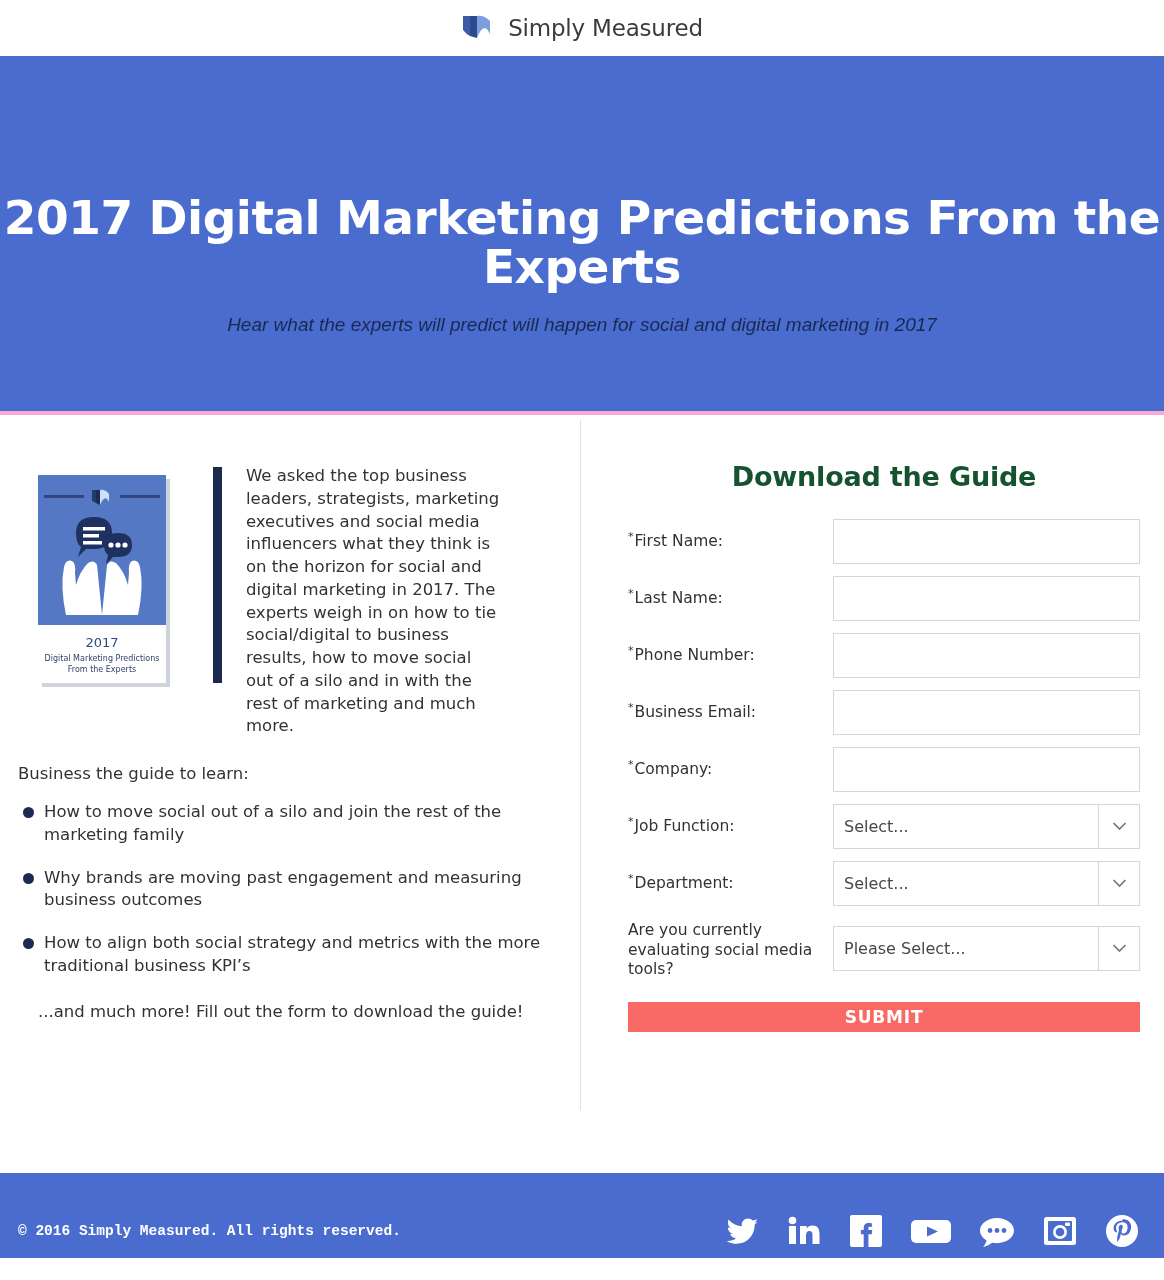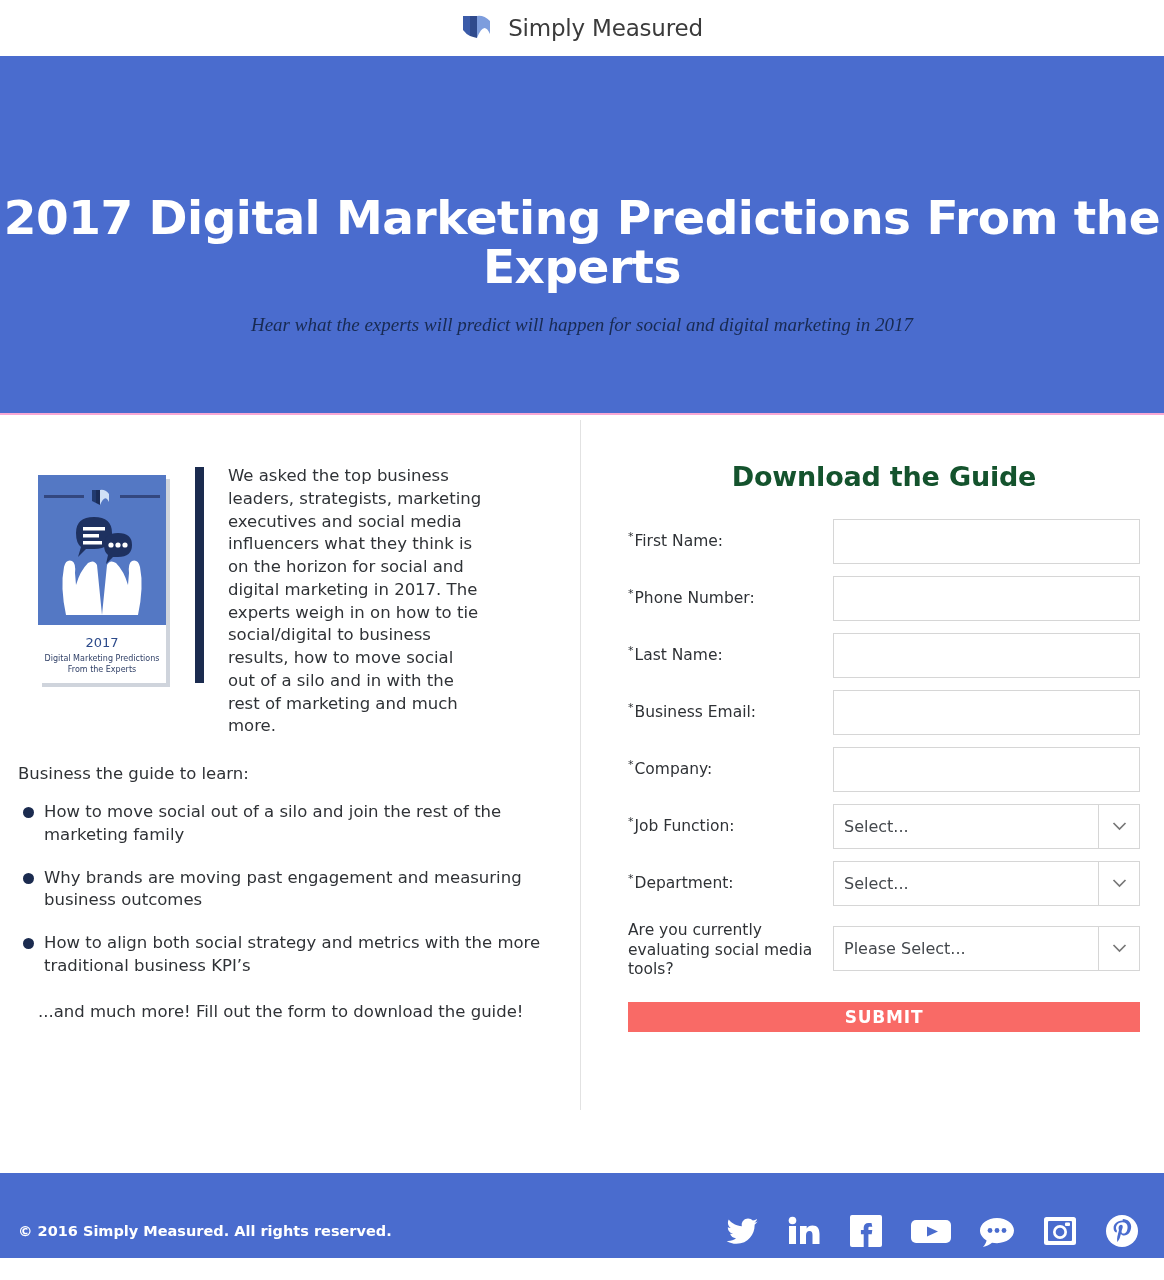--- a/index.html
+++ b/index.html
@@ -28,38 +28,38 @@
     font-size: 23px;
     color: #3b3b3b;
     letter-spacing: -0.2px;
     font-weight: 400;
   }
 
   
   .hero {
     height: 359px;
     background: #4a6cce;
-    border-bottom: 2px solid #f9a8d4;
+    border-bottom: 4px solid #f9a8d4;
     text-align: center;
     position: relative;
   }
   .hero-title {
     margin: 0;
     padding-top: 137px;
     font-family: "DejaVu Sans", "Liberation Sans", sans-serif;
     font-size: 47px;
     font-weight: 700;
     color: #ffffff;
     letter-spacing: -0.5px;
     line-height: 1.05;
   }
   .hero-sub {
     margin: 0;
     padding-top: 22px;
-    font-family: Liberation Serif, serif;
+    font-family: Liberation Sans, sans-serif;
     font-style: italic;
     font-size: 19px;
     color: #182a52;
     font-weight: 400;
   }
 
   
   .main {
     position: relative;
     height: 758px;
@@ -87,21 +87,21 @@
   .book {
     width: 176px;
     flex: 0 0 176px;
     padding-top: 8px;
     position: relative;
   }
   .book svg { display: block; }
 
   .quote-block {
     display: flex;
-    margin-left: 1px;
+    margin-left: 19px;
     margin-top: 6px;
   }
   .quote-bar {
     width: 9px;
     flex: 0 0 9px;
     background: #1b2b4f;
     margin-right: 24px;
     margin-top: 2px;
     height: 216px;
   }
@@ -230,20 +230,21 @@
   }
 
   
   .footer {
     position: absolute;
     left: 0;
     top: 1173px;
     width: 1164px;
     height: 85px;
     background: #4a6cce;
+    font-family: Liberation Mono, monospace;
   }
   .footer-copy {
     position: absolute;
     left: 18px;
     top: 50px;
     font-size: 14.5px;
     font-weight: 700;
     color: #ffffff;
   }
   .social-row {
@@ -351,26 +352,26 @@
 
   <div class="right-col">
     <h2 class="form-title">Download the Guide</h2>
 
     <div class="field-row">
       <label class="field-label"><span class="req">*</span><span>First Name:</span></label>
       <input class="field-input" type="text" value="" style="">
     </div>
 
     <div class="field-row">
+      <label class="field-label"><span class="req">*</span><span>Last Name:</span></label>
+      <input class="field-input" type="text" value="" style="">
+    </div>
+
+    <div class="field-row">
       <label class="field-label"><span class="req">*</span><span>Phone Number:</span></label>
-      <input class="field-input" type="text" value="" style="">
-    </div>
-
-    <div class="field-row">
-      <label class="field-label"><span class="req">*</span><span>Last Name:</span></label>
       <input class="field-input" type="text" value="" style="">
     </div>
 
     <div class="field-row">
       <label class="field-label"><span class="req">*</span><span>Business Email:</span></label>
       <input class="field-input" type="text" value="" style="">
     </div>
 
     <div class="field-row">
       <label class="field-label"><span class="req">*</span><span>Company:</span></label>

